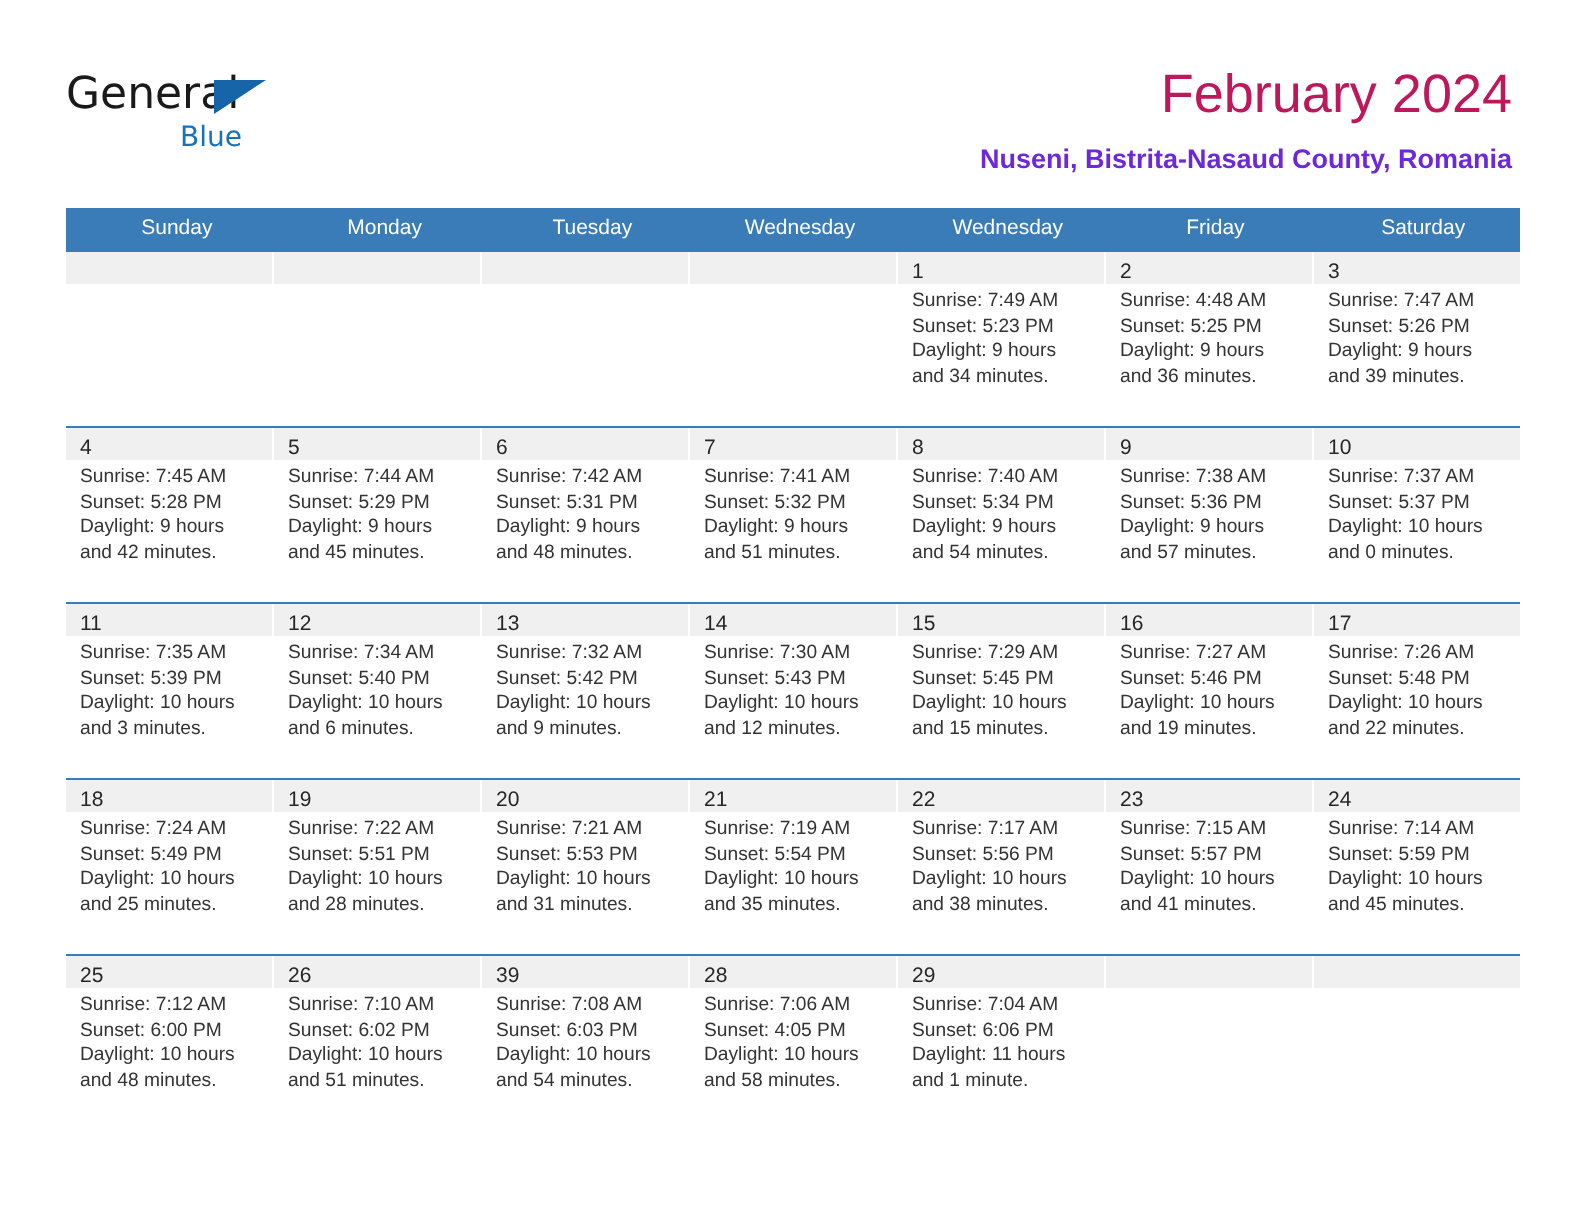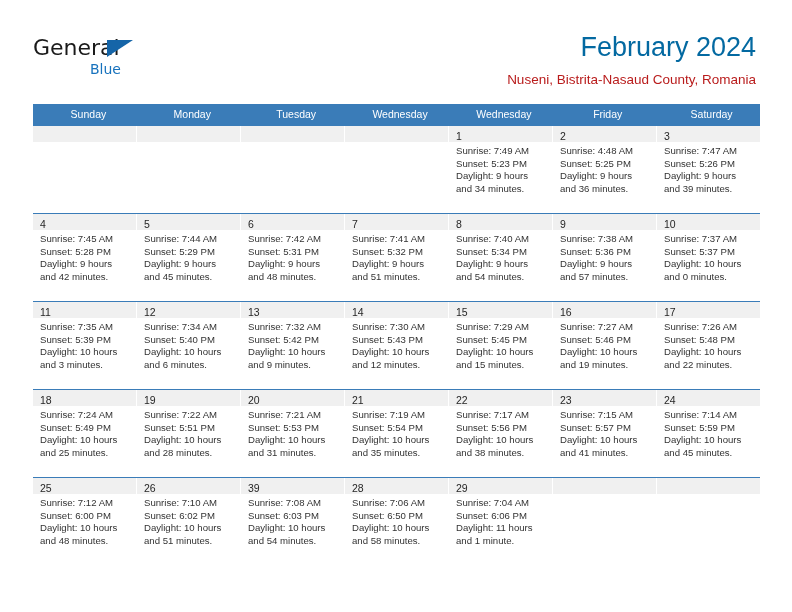--- a/index.html
+++ b/index.html
@@ -70,29 +70,29 @@
 
   .title-block {
     position: absolute;
     right: 36px;
     top: 31px;
     text-align: right;
   }
   .cal-title {
     font-size: 27px;
     font-weight: 400;
-    color: #0369a1;
+    color: #be185d;
     line-height: 32px;
     white-space: nowrap;
   }
   .cal-subtitle {
     margin-top: 9px;
     font-size: 13.5px;
-    font-weight: 400;
-    color: #b91c1c;
+    font-weight: 700;
+    color: #6d28d9;
     line-height: 16px;
     white-space: nowrap;
   }
 
   
   .calendar {
     position: absolute;
     left: 33px;
     top: 104px;
     width: 727px;
@@ -448,21 +448,21 @@
               <div class="info-line">Sunrise: 7:08 AM</div>
               <div class="info-line">Sunset: 6:03 PM</div>
               <div class="info-line">Daylight: 10 hours</div>
               <div class="info-line">and 54 minutes.</div>
             </div>
           </div>
           <div class="day-cell">
             <div class="day-number-band"><span class="day-number">28</span></div>
             <div class="day-info">
               <div class="info-line">Sunrise: 7:06 AM</div>
-              <div class="info-line">Sunset: 6:50 PM</div>
+              <div class="info-line">Sunset: 4:05 PM</div>
               <div class="info-line">Daylight: 10 hours</div>
               <div class="info-line">and 58 minutes.</div>
             </div>
           </div>
           <div class="day-cell">
             <div class="day-number-band"><span class="day-number">29</span></div>
             <div class="day-info">
               <div class="info-line">Sunrise: 7:04 AM</div>
               <div class="info-line">Sunset: 6:06 PM</div>
               <div class="info-line">Daylight: 11 hours</div>

